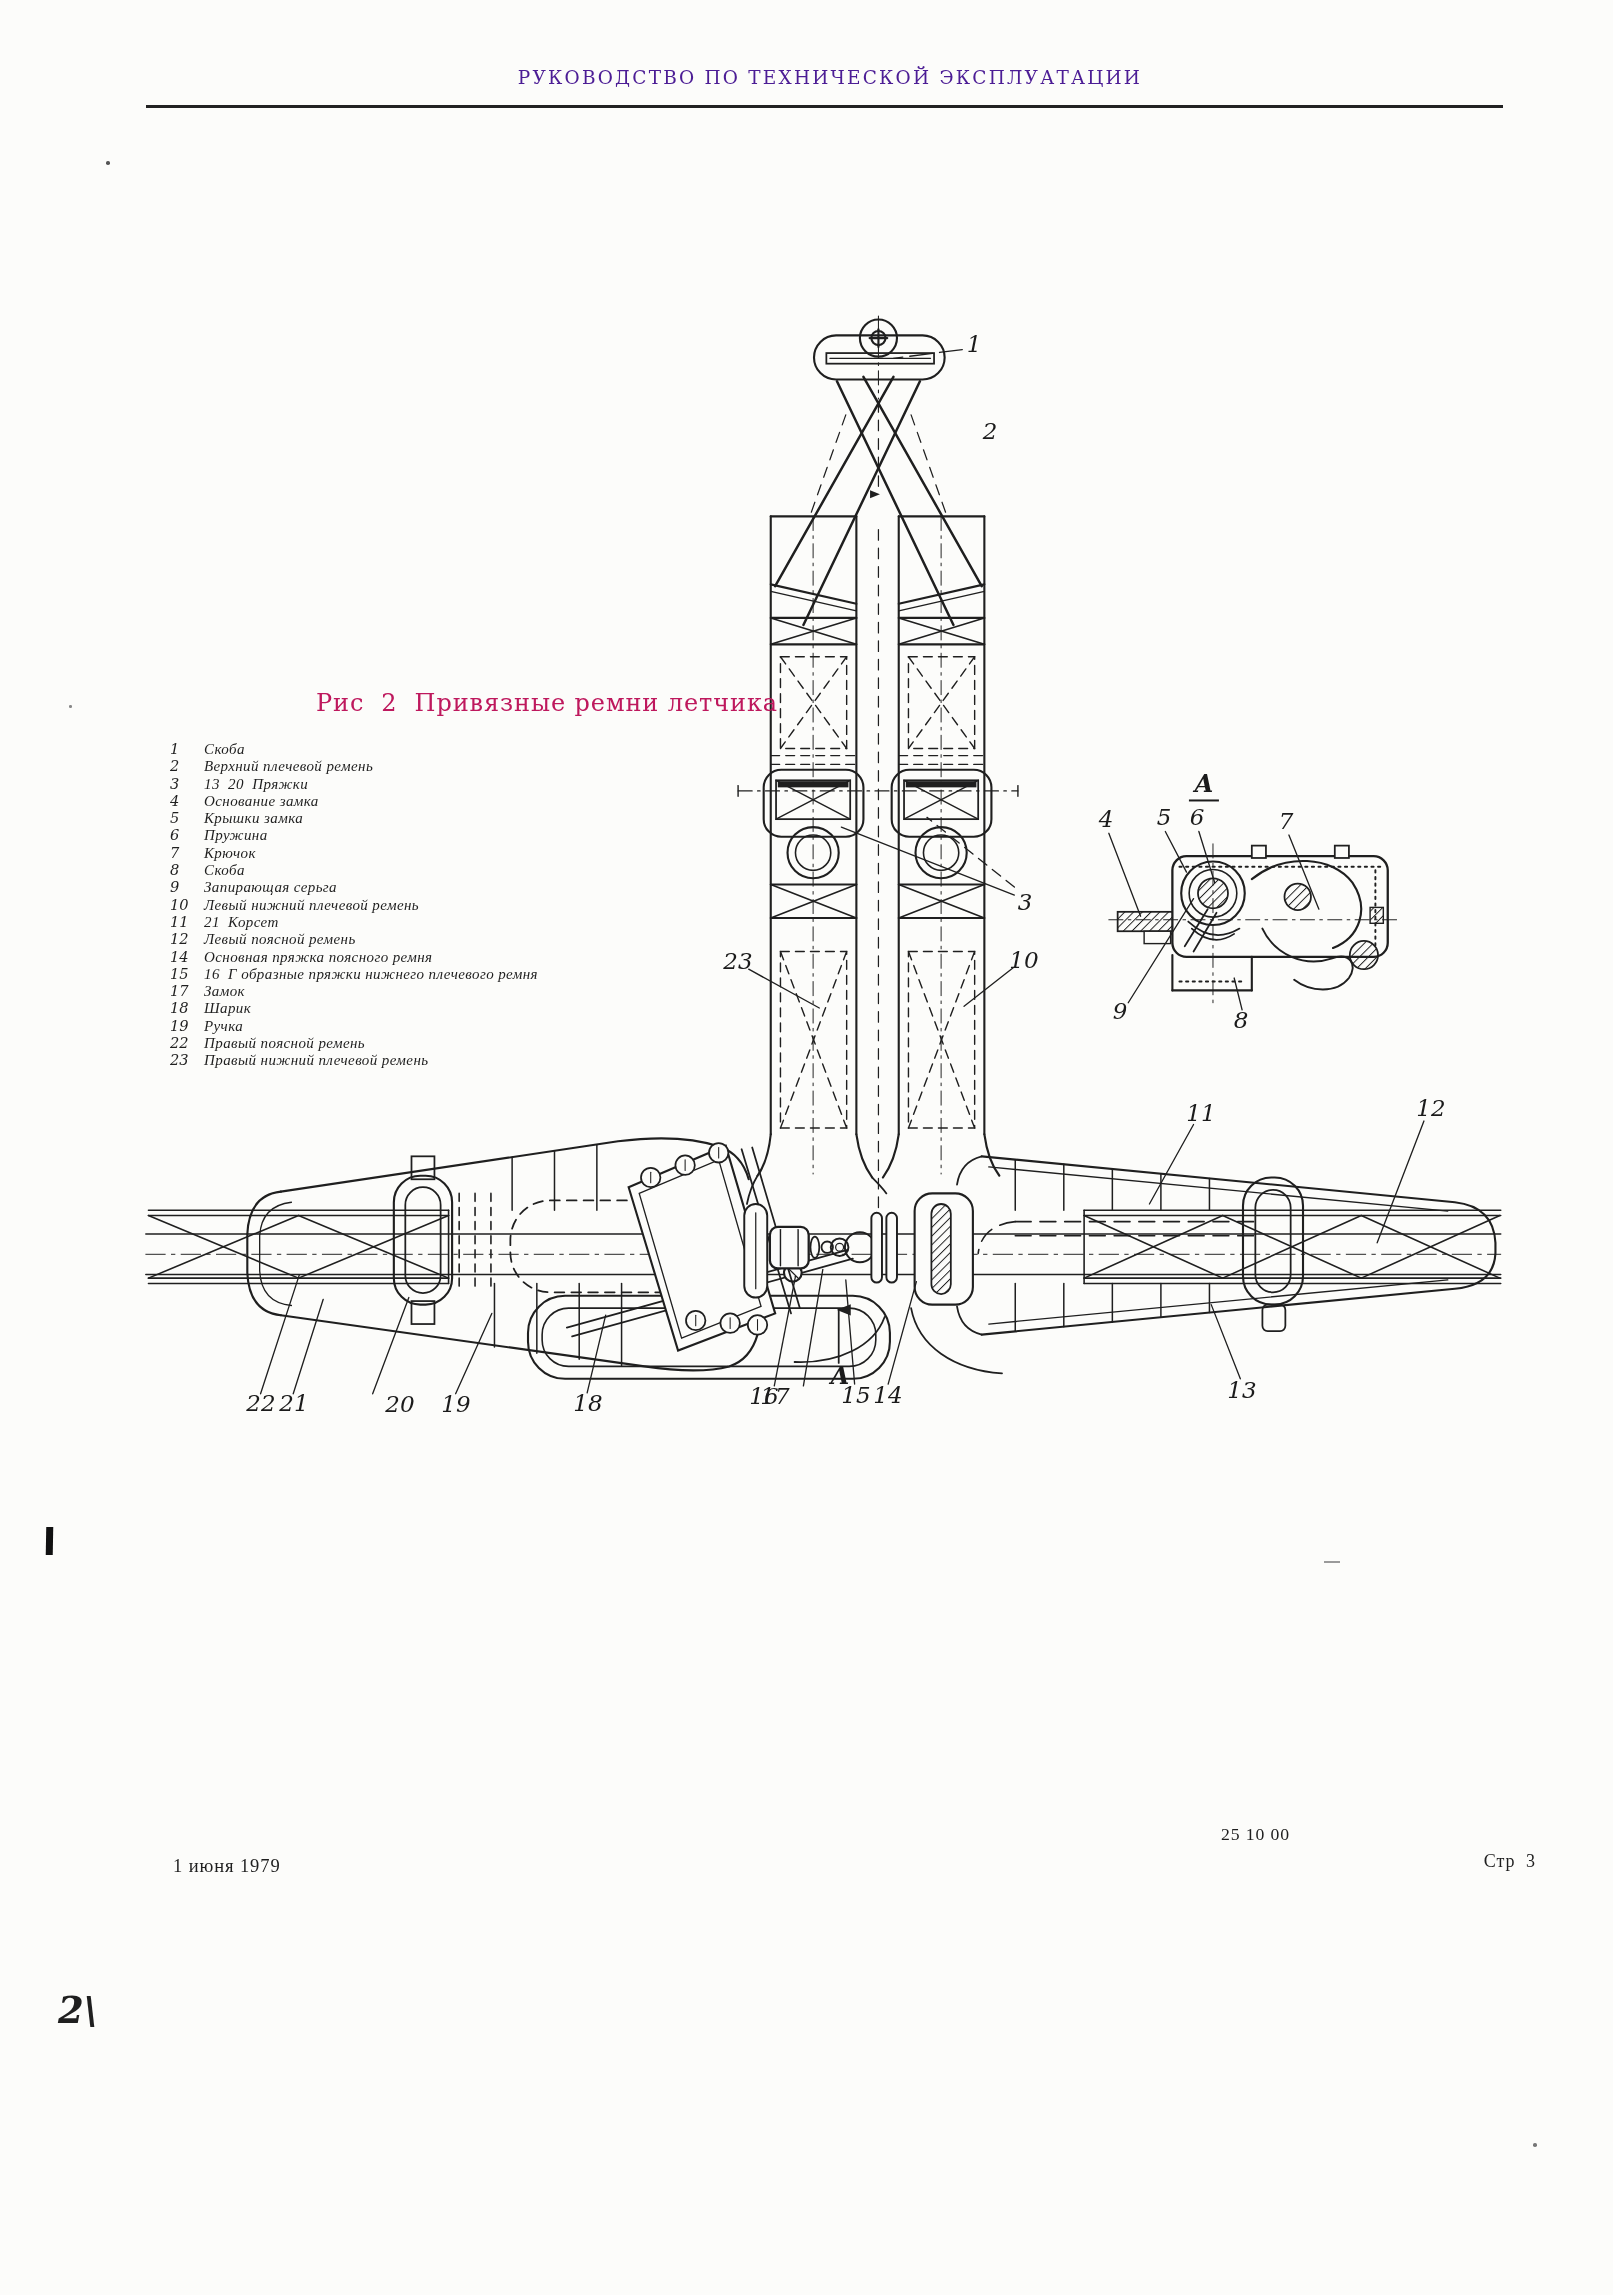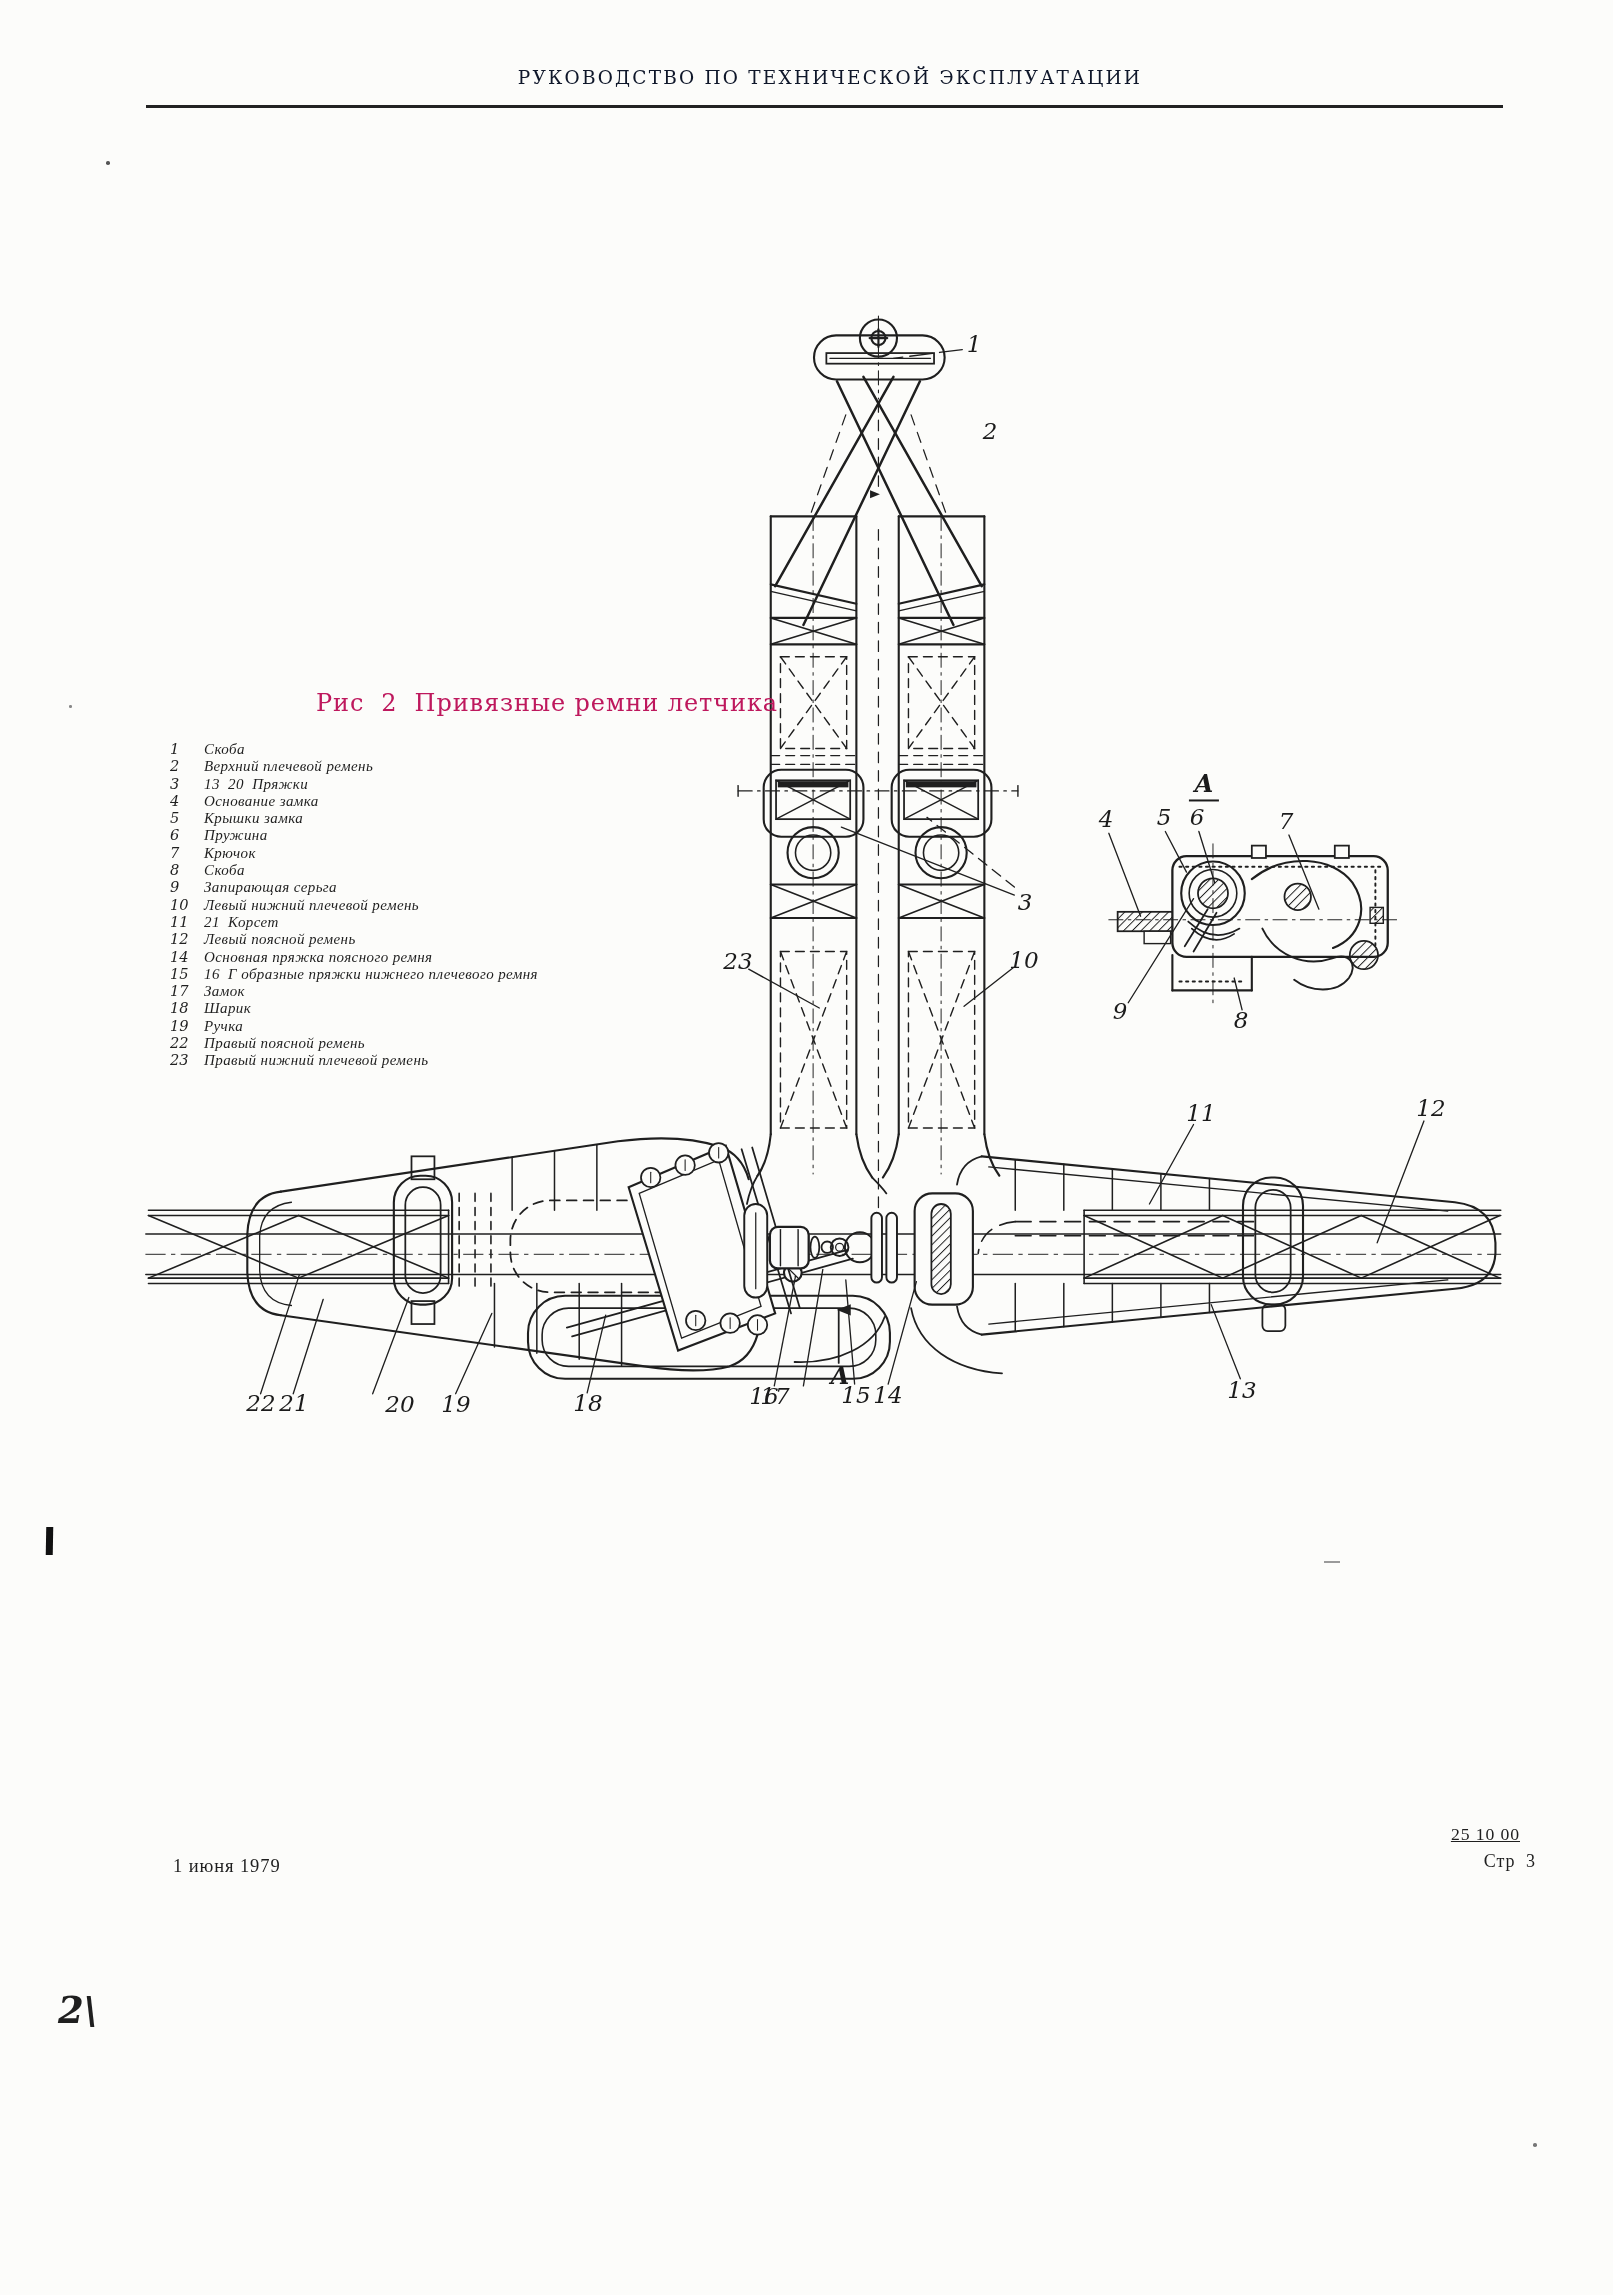--- a/index.html
+++ b/index.html
@@ -5,21 +5,21 @@
   html,body{margin:0;padding:0;background:#e8e8e6;}
   #page{
     position:relative;width:1613px;height:2295px;margin:0 auto;
     background:#fcfcfa;overflow:hidden;
     font-family:"Liberation Serif","DejaVu Serif",serif;color:#1f1f1f;
   }
   .abs{position:absolute;}
   
   #header-text{
     left:150px;top:67px;width:1360px;text-align:center;
-    font-size:18.5px;letter-spacing:2.2px;color:#0f172a;
+    font-size:18.5px;letter-spacing:2.2px;color:#4c1d95;
     font-family:"DejaVu Serif",serif;
   }
   #header-rule{left:146px;top:105px;width:1357px;height:2.6px;background:#222;}
   
   #fig-caption{
     left:316px;top:689px;font-size:24px;letter-spacing:0.9px;color:#be185d;
     font-family:"DejaVu Serif",serif;white-space:pre;
   }
   
   #legend{left:170px;top:740px;}
@@ -31,21 +31,21 @@
   #callouts{left:0;top:0;width:1613px;height:2295px;pointer-events:none;}
   .callout{
     position:absolute;transform:translate(-50%,-55%);
     font-family:"DejaVu Serif",serif;font-style:italic;
     font-size:23px;color:#1b1b1b;white-space:nowrap;
   }
   .callout.letter{font-size:24px;font-weight:bold;}
   .callout.letter-underline{font-size:24px;font-weight:bold;border-bottom:2.2px solid #1b1b1b;padding:0 5.3px 0.9px 5.3px;}
   
   #footer-date{left:173px;top:1856px;font-size:18.5px;letter-spacing:0.9px;white-space:pre;}
-  #footer-code{left:1260px;top:1824px;width:260px;text-align:right;font-size:17.7px;letter-spacing:0.9px;white-space:pre;text-decoration:underline;}
+  #footer-code{left:1221px;top:1824px;width:260px;font-size:17.7px;letter-spacing:0.9px;white-space:pre;}
   #footer-page{left:1280px;top:1851px;width:256px;text-align:right;font-size:18px;letter-spacing:0.9px;white-space:pre;}
   #page-num{left:58px;top:1988px;font-size:37px;font-weight:bold;font-family:"DejaVu Serif",serif;font-style:italic;}
   #art-bar{left:46px;top:1527px;width:7px;height:28px;background:#111;transform:rotate(1deg);}
   #art-dot1{left:106px;top:161px;width:3.5px;height:3.5px;border-radius:50%;background:#555;}
   #art-dot2{left:69px;top:705px;width:2.6px;height:2.6px;border-radius:50%;background:#888;}
   #art-dash1{left:1324px;top:1561px;width:16px;height:1.8px;background:#9a9a9a;}
   #art-dot3{left:1533px;top:2143px;width:3.5px;height:3.5px;border-radius:50%;background:#777;}
 </style>
 </head>
 <body>

